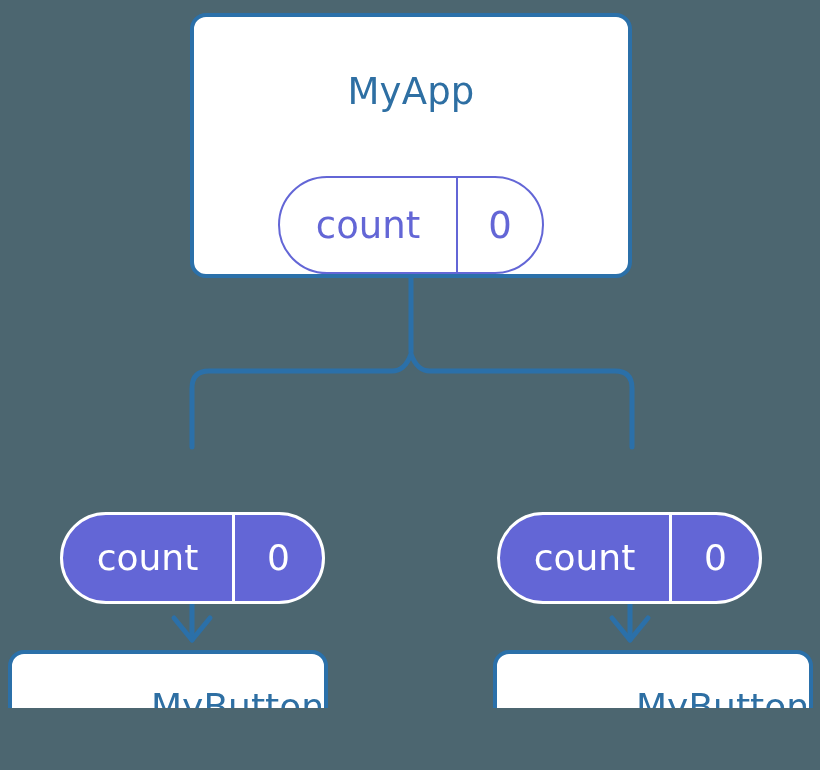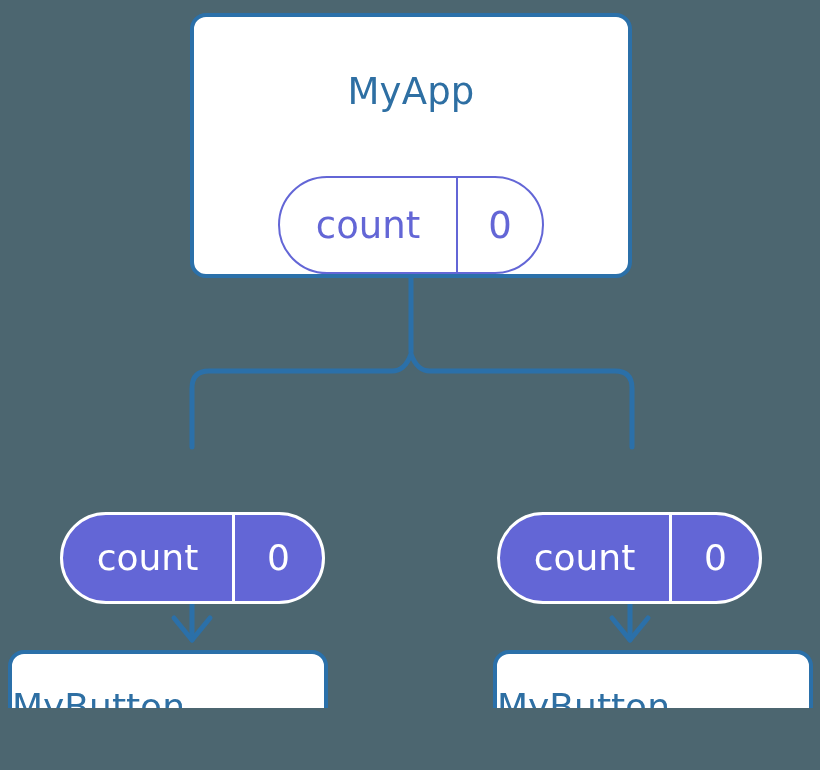--- a/index.html
+++ b/index.html
@@ -65,21 +65,21 @@
     top: 650px;
     width: 320px;
     height: 114px;
   }
   .card-label {
     position: absolute;
     left: 0;
     right: 0;
     top: 50%;
     transform: translateY(-50%);
-    text-align: left;
+    text-align: right;
     color: #2e6fa3;
     font-size: 36px;
     line-height: 1;
   }
 
   
   .pill {
     position: absolute;
     box-sizing: border-box;
     display: flex;

